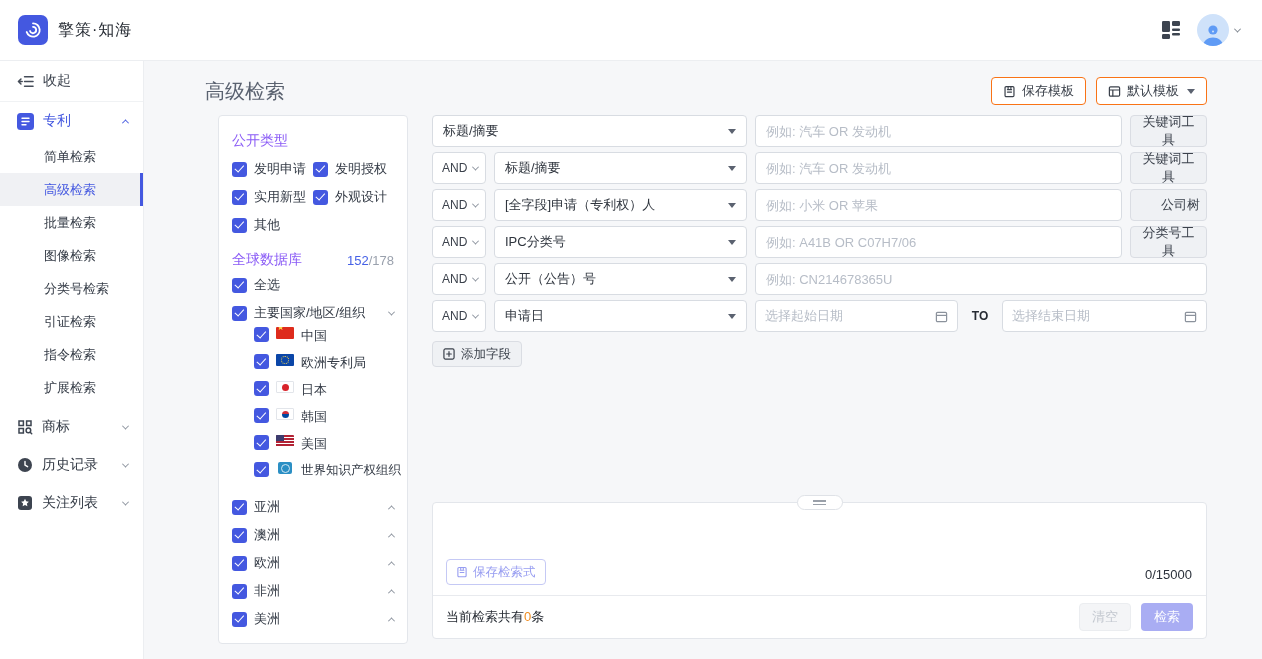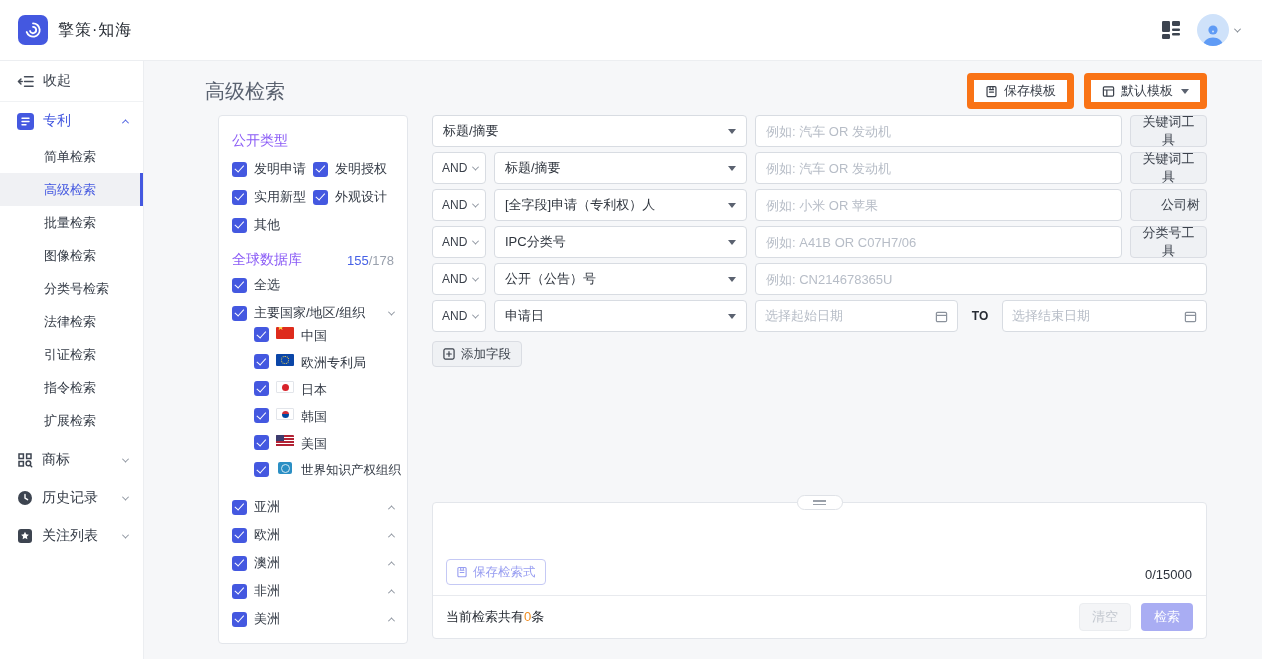--- a/index.html
+++ b/index.html
@@ -32,21 +32,21 @@
   .sec-row.active-sec{color:#4458e0}
   .sec-row.active-sec .chev{color:#4458e0}
   .sub-item{height:33px;display:flex;align-items:center;padding-left:44px;font-size:13px;color:#333a45;cursor:pointer;position:relative}
   .sub-item.active{background:#f0f1f4;color:#4458e0}
   .sub-item.active::after{content:"";position:absolute;right:0;top:0;bottom:0;width:3px;background:#4458e0}
   
   .main{position:absolute;top:61px;left:144px;right:0;bottom:0;padding:16px 55px 0 61px}
   .title-row{display:flex;align-items:center;height:28px}
   .page-title{font-size:20px;color:#5a6270;font-weight:400}
   .tpl-buttons{margin-left:auto;display:flex;gap:10px}
-  .btn-white{height:36px;display:flex;align-items:center;gap:6px;background:#fff;border:7px solid #f97316;
+  .btn-white{height:28px;display:flex;align-items:center;gap:6px;background:#fff;border:1px solid #f97316;
     border-radius:4px;padding:0 11px;font-size:13px;color:#3b414b;cursor:pointer}
   .content-row{display:flex;margin-top:10px;align-items:flex-start}
   
   .filter-panel{width:190px;margin-left:13px;background:#fff;border:1px solid #e3e6eb;border-radius:4px;
     padding:15px 13px 10px;flex:none}
   .fp-title{font-size:14px;color:#8b5cf6;height:20px;display:flex;align-items:center}
   .pub-grid{display:grid;grid-template-columns:1fr 1fr;margin-top:4px}
   .cb-row{display:flex;align-items:center;gap:7px;height:28px;font-size:13px;color:#333a45;cursor:pointer}
   .cb{width:15px;height:15px;background:#4458e0;border-radius:3px;position:relative;flex:none;cursor:pointer}
   .cb::after{content:"";position:absolute;left:4.5px;top:1.8px;width:3.6px;height:7.6px;
@@ -169,23 +169,20 @@
       <span>高级检索</span>
     </div>
   <div class="sub-item">
       <span>批量检索</span>
     </div>
   <div class="sub-item">
       <span>图像检索</span>
     </div>
   <div class="sub-item">
       <span>分类号检索</span>
-    </div>
-  <div class="sub-item">
-      <span>法律检索</span>
     </div>
   <div class="sub-item">
       <span>引证检索</span>
     </div>
   <div class="sub-item">
       <span>指令检索</span>
     </div>
   <div class="sub-item">
       <span>扩展检索</span>
     </div>
@@ -261,21 +258,21 @@
             <span>外观设计</span>
           </label>
         <label class="cb-row">
             <span class="cb"></span>
             <span>其他</span>
           </label>
       </div>
 
       <div class="db-head">
         <span class="fp-title">全球数据库</span>
-        <span class="db-count"><span class="count-sel">155</span><span class="count-total">/178</span></span>
+        <span class="db-count"><span class="count-sel">152</span><span class="count-total">/178</span></span>
       </div>
 
       <label class="cb-row">
           <span class="cb"></span>
           <span>全选</span>
         </label>
 
       <div class="group-row">
         <span class="cb"></span>
         <span>主要国家/地区/组织</span>
@@ -313,26 +310,26 @@
           <span style="white-space:nowrap;font-size:12.5px">世界知识产权组织</span>
         </div>
 
       <div class="continent-row" style="margin-top:4px">
           <span class="cb"></span>
           <span>亚洲</span>
           <i class="chev up sm"></i>
         </div>
       <div class="continent-row">
           <span class="cb"></span>
+          <span>澳洲</span>
+          <i class="chev up sm"></i>
+        </div>
+      <div class="continent-row">
+          <span class="cb"></span>
           <span>欧洲</span>
-          <i class="chev up sm"></i>
-        </div>
-      <div class="continent-row">
-          <span class="cb"></span>
-          <span>澳洲</span>
           <i class="chev up sm"></i>
         </div>
       <div class="continent-row">
           <span class="cb"></span>
           <span>非洲</span>
           <i class="chev up sm"></i>
         </div>
       <div class="continent-row">
           <span class="cb"></span>
           <span>美洲</span>

